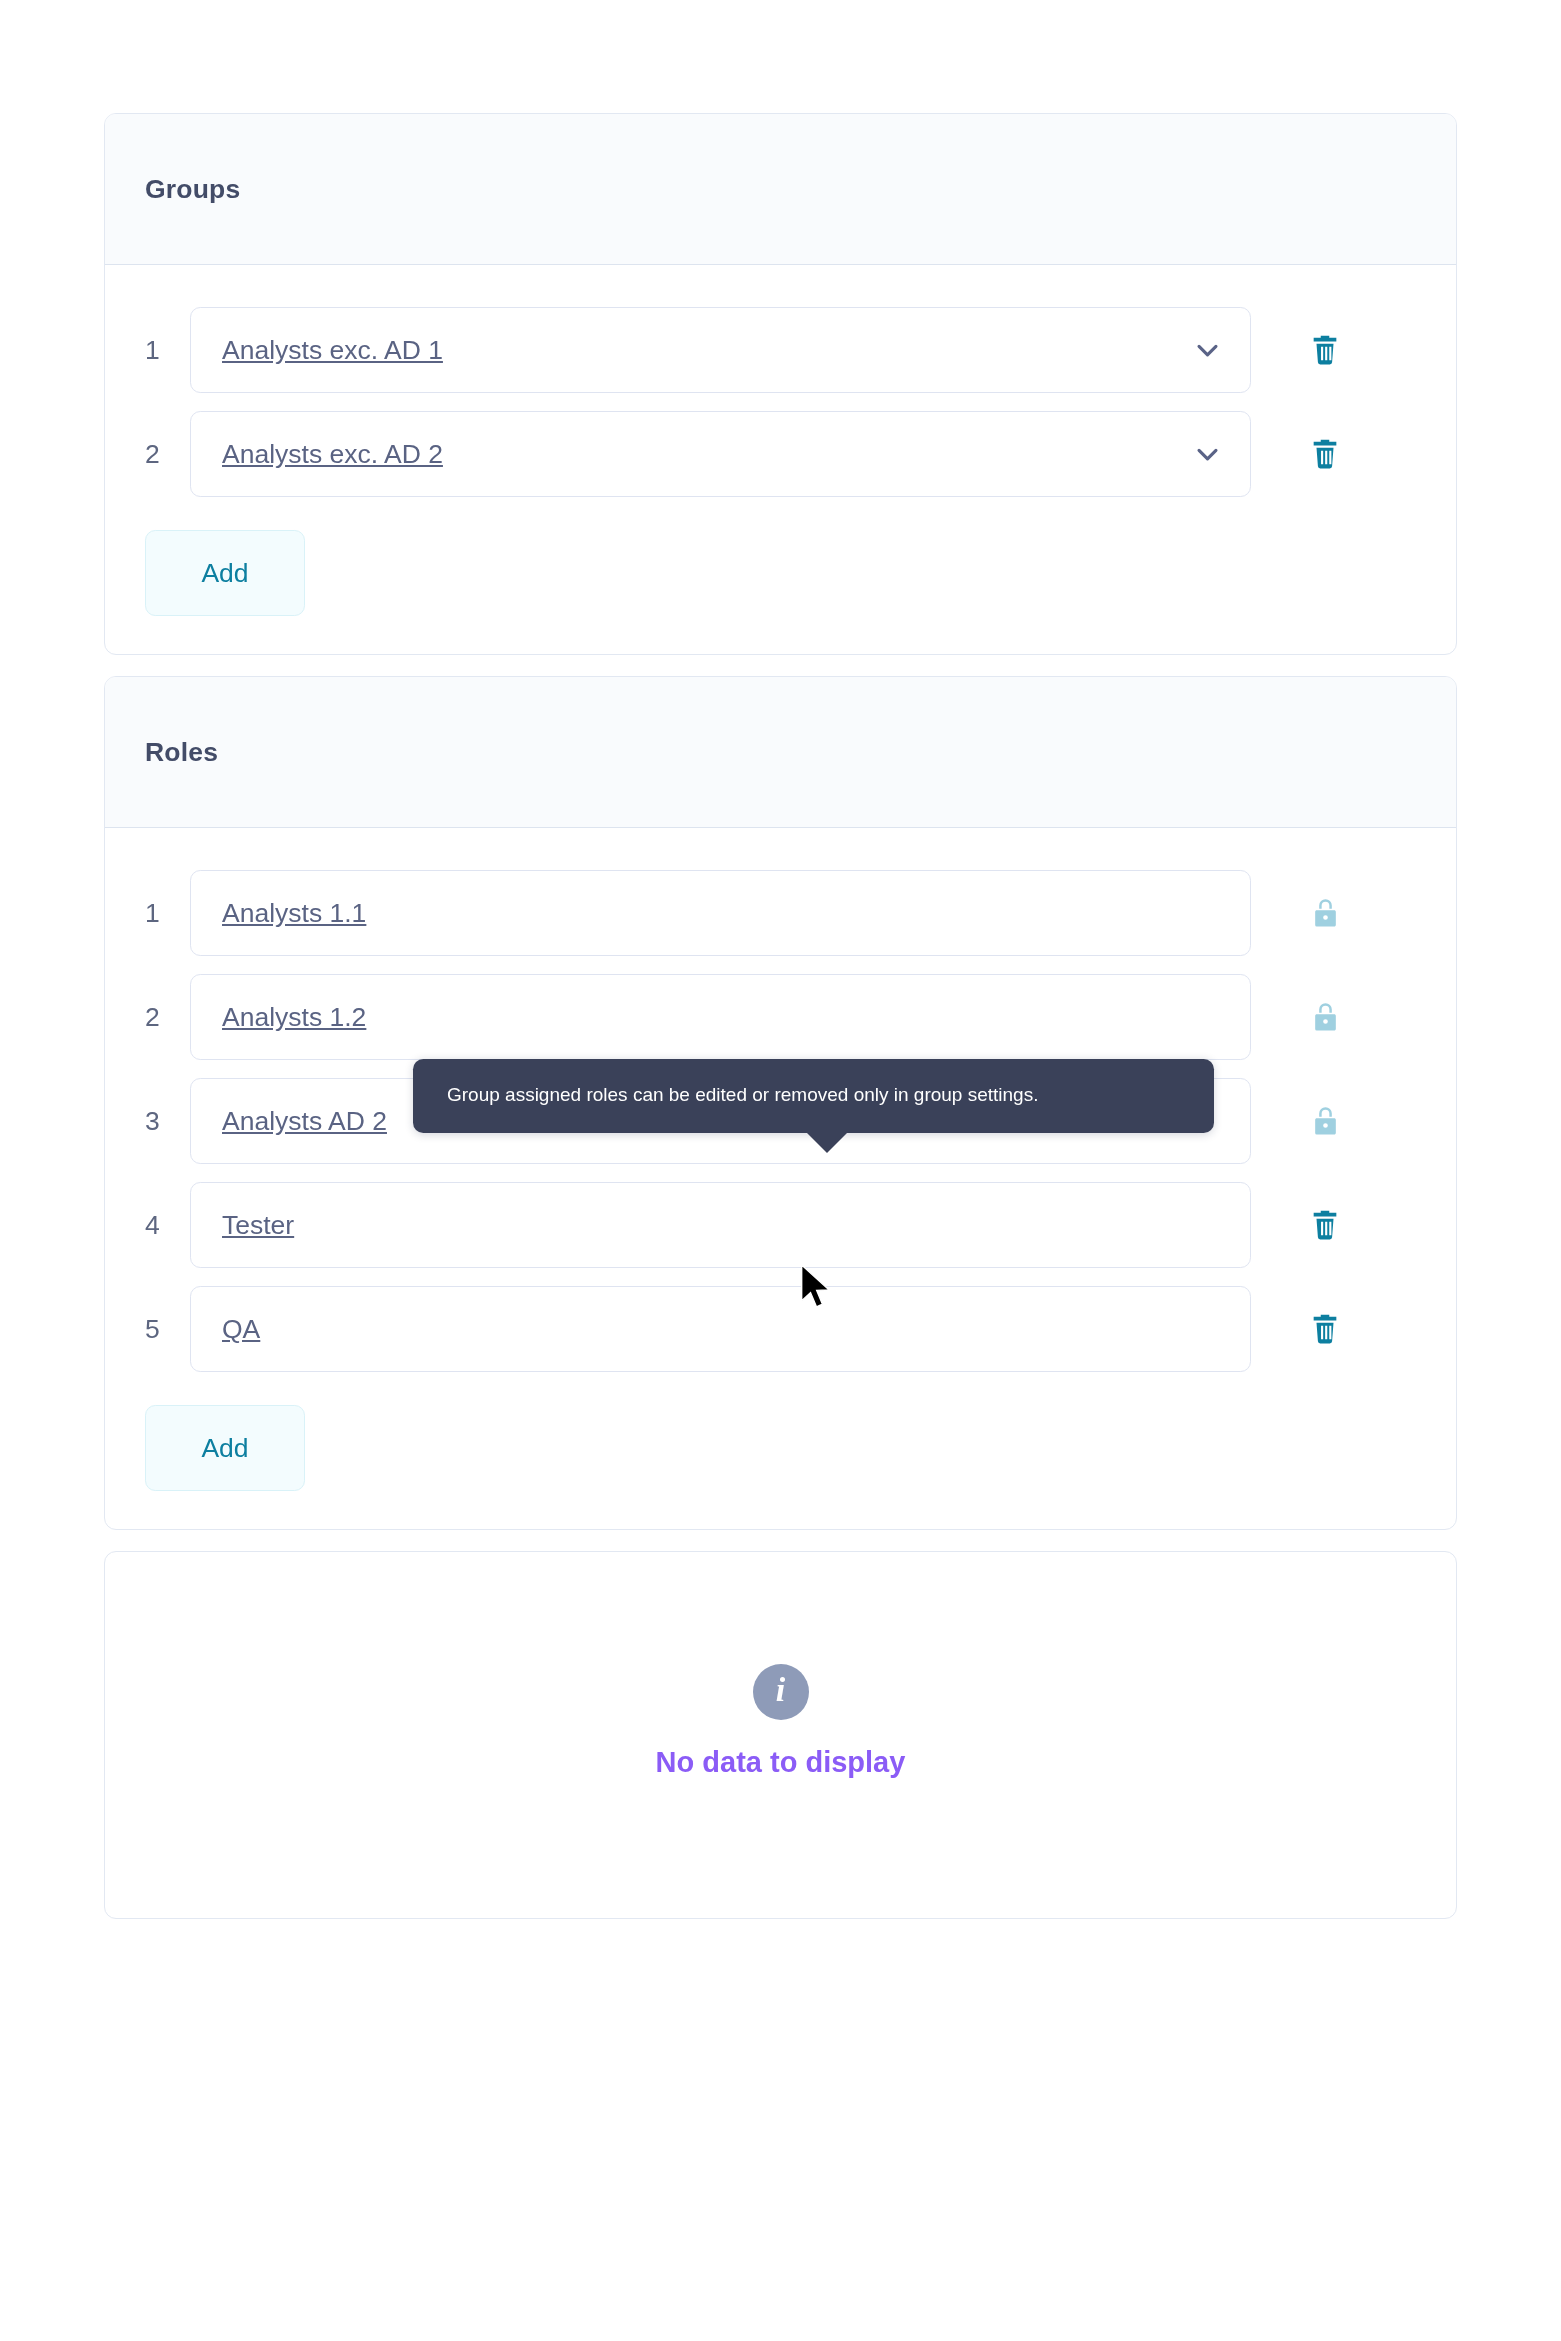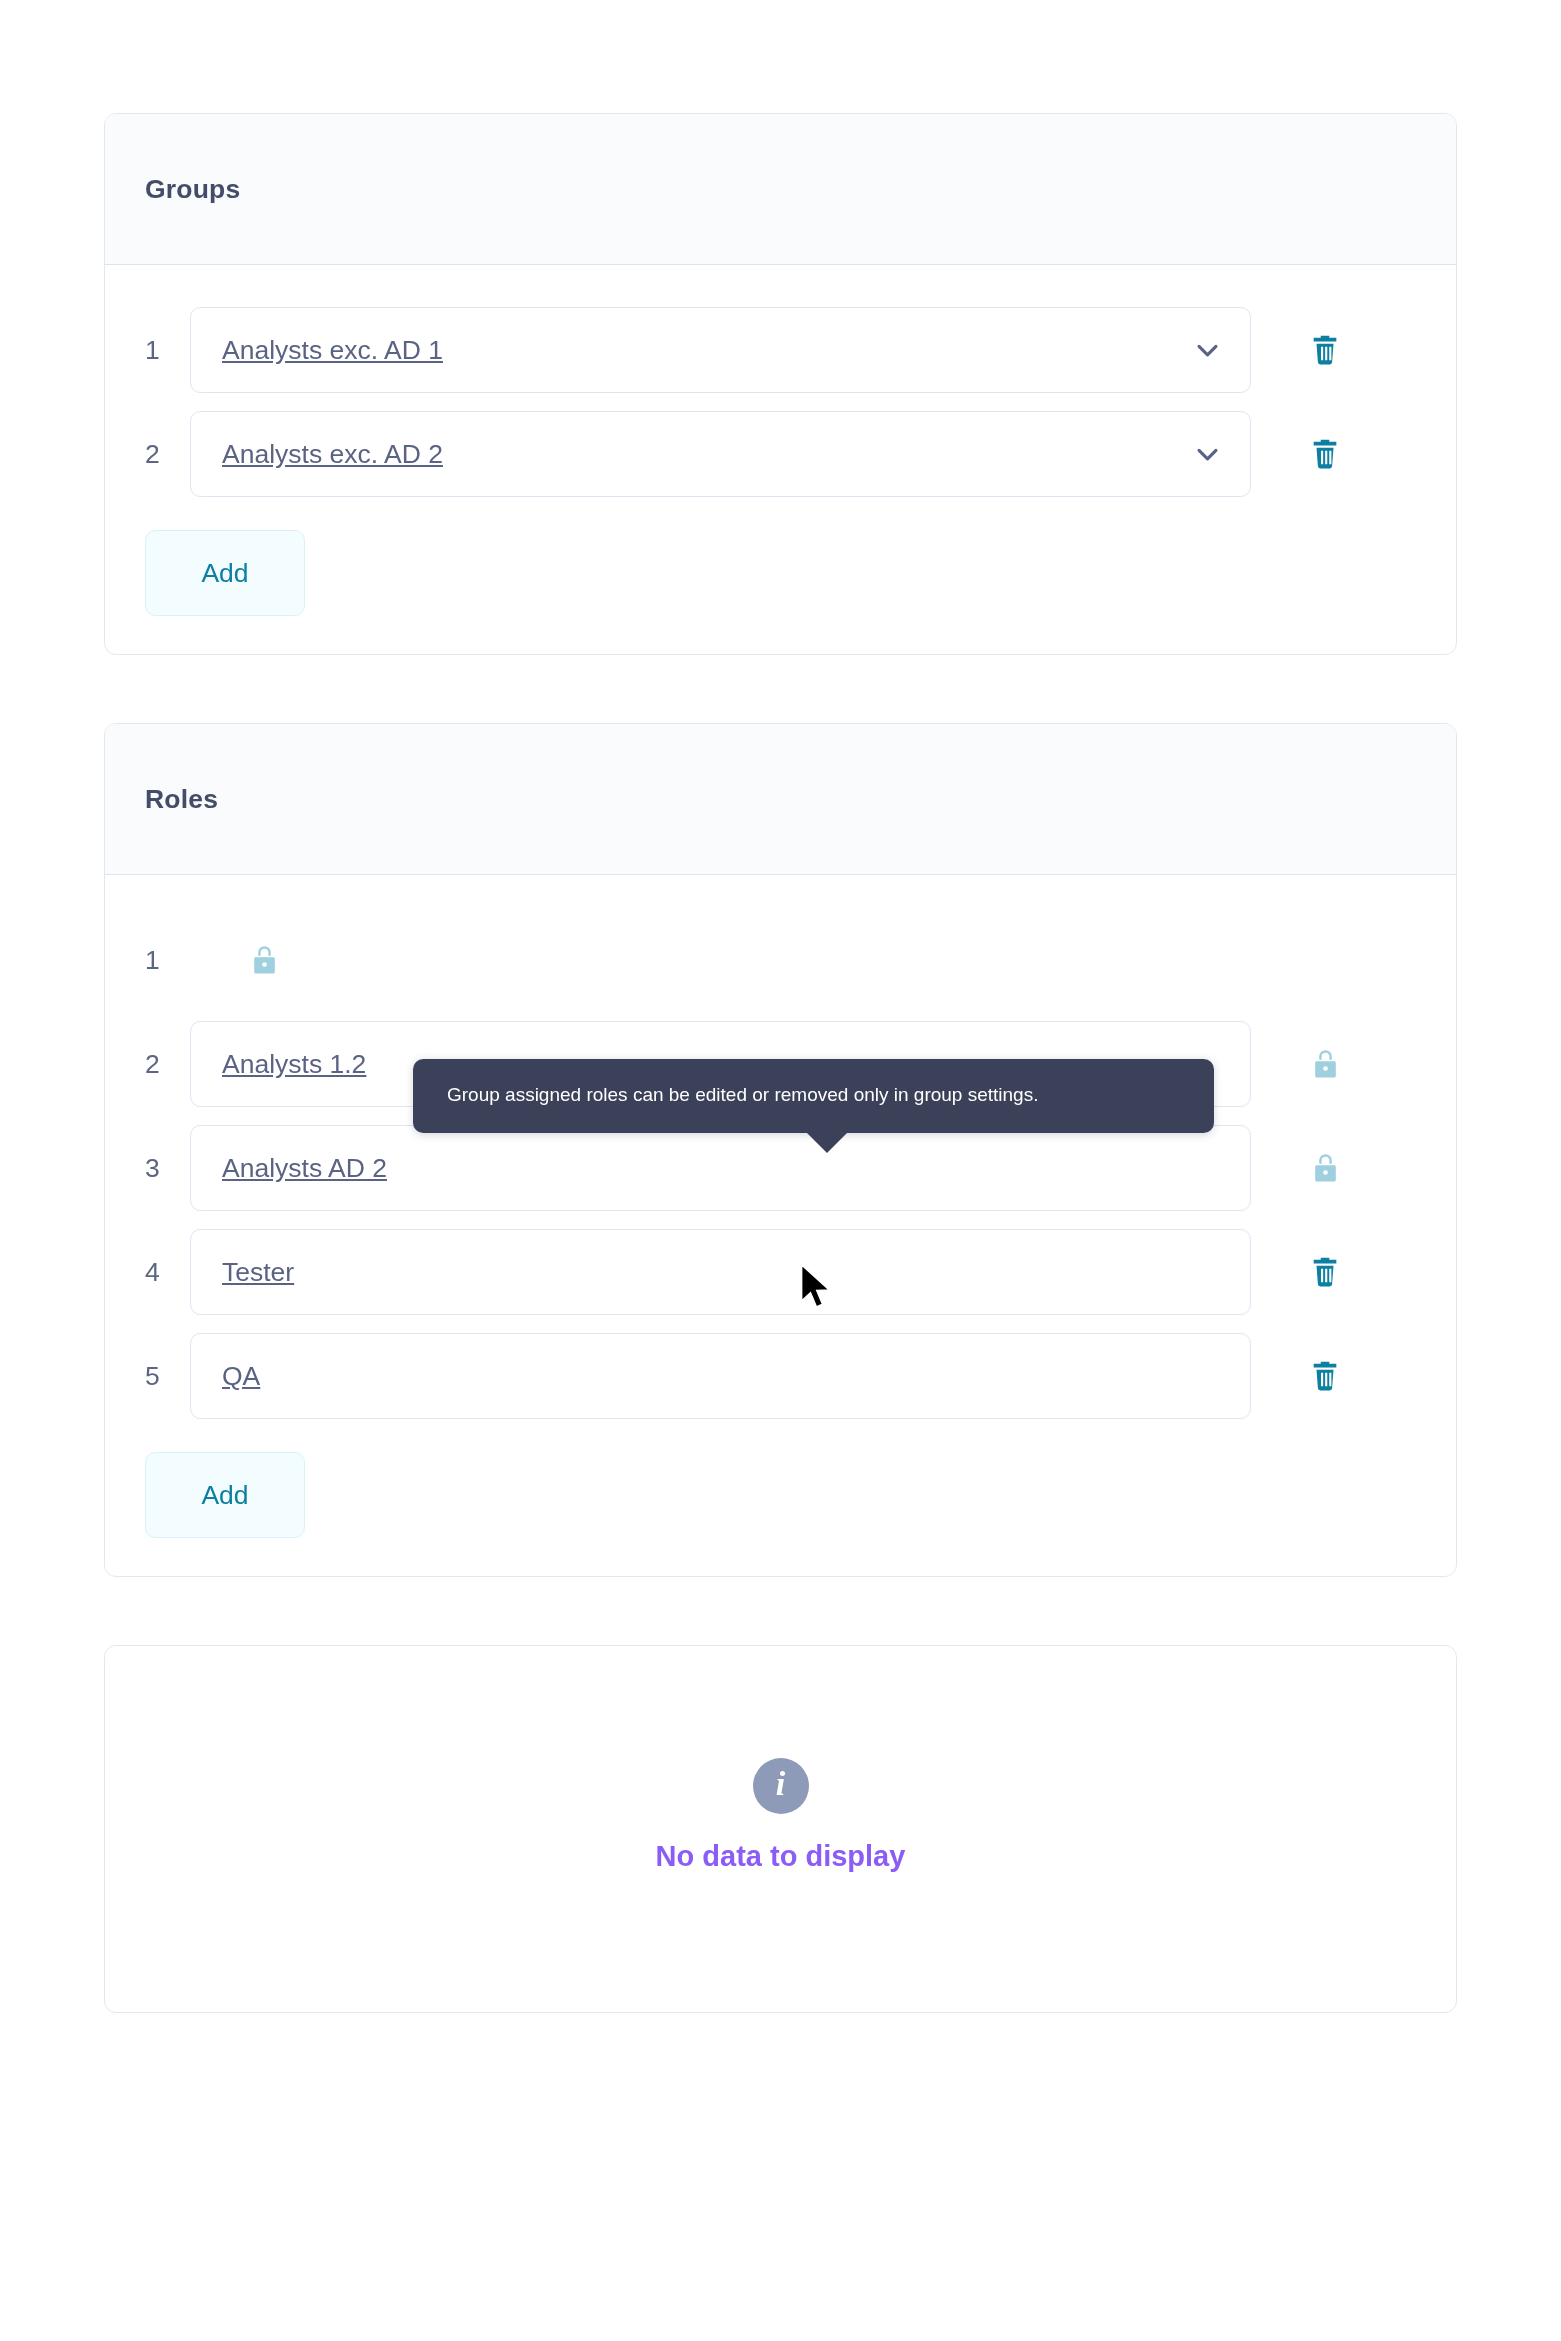--- a/index.html
+++ b/index.html
@@ -21,21 +21,21 @@
 
   
   .card {
     background: #ffffff;
     border: 1.7px solid #e2e8f2;
     border-radius: 12px;
     overflow: visible;
     margin-top: 23px;
   }
 
-  .card + .card { margin-top: 68px; }
+  .card + .card { margin-top: 21px; }
 
   .card-header {
     background: #f9fbfd;
     border-bottom: 1.7px solid #dde4ef;
     border-radius: 10.3px 10.3px 0 0;
     height: 151px;
     display: flex;
     align-items: center;
     padding: 0 40px;
   }
@@ -261,20 +261,23 @@
   </section>
 
   <section class="card">
     <div class="card-header">
       <div class="card-title">Roles</div>
     </div>
     <div class="card-body">
 
       <div class="row">
         <div class="row-index">1</div>
+        <div class="field">
+          <span class="field-text">Analysts 1.1</span>
+        </div>
         <div class="row-action">
           <span class="icon-btn">
             <svg width="33" height="33" viewBox="0 0 24 24" fill="#9fd0e0">
               <path d="M12 1.6a4.6 4.6 0 0 0-4.6 4.6v2.3H9.2V6.2a2.8 2.8 0 1 1 5.6 0v2.3h1.8V6.2A4.6 4.6 0 0 0 12 1.6z"></path>
               <path d="M5.6 9.6h12.8c.6 0 1.1.5 1.1 1.1v9.6c0 .6-.5 1.1-1.1 1.1H5.6a1.1 1.1 0 0 1-1.1-1.1v-9.6c0-.6.5-1.1 1.1-1.1zm6.4 3.6a1.7 1.7 0 1 0 0 3.4 1.7 1.7 0 0 0 0-3.4z"></path>
             </svg>
           </span>
         </div>
       </div>
 

